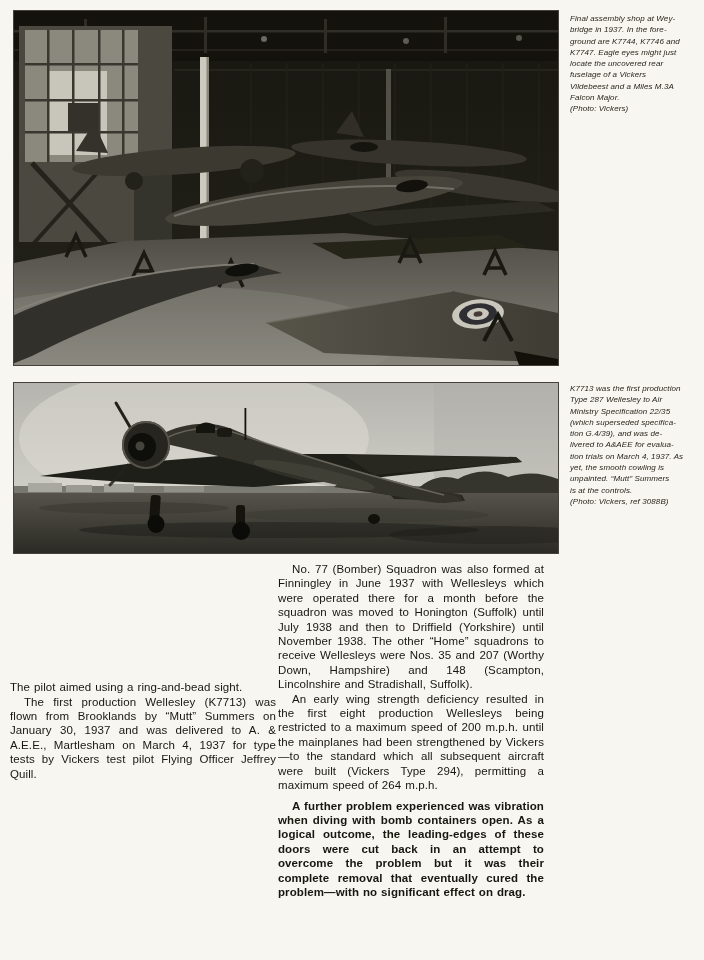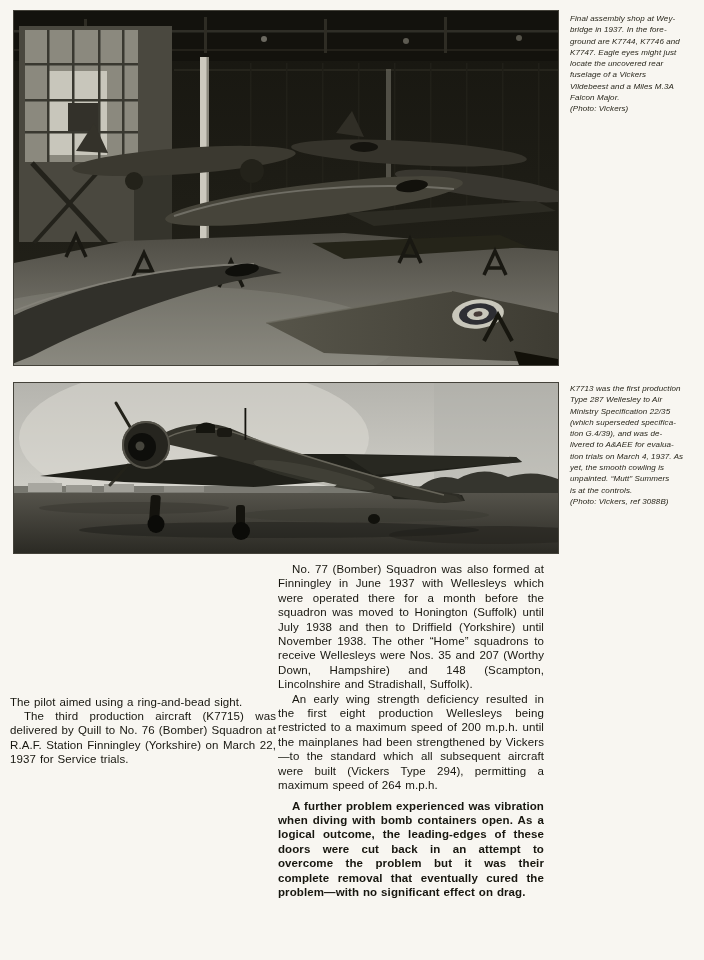--- a/index.html
+++ b/index.html
@@ -243,21 +243,21 @@
       <div class="cap-line">tion trials on March 4, 1937. As</div>
       <div class="cap-line">yet, the smooth cowling is</div>
       <div class="cap-line">unpainted. “Mutt” Summers</div>
       <div class="cap-line">is at the controls.</div>
       <div class="cap-line">(Photo: Vickers, ref 3088B)</div>
     </aside>
 
   <section class="columns">
     <div class="body-col col-left">
         <p>The pilot aimed using a ring-and-bead sight.</p>
-        <p>The third production aircraft (K7715) was delivered by Quill to No. 76 (Bomber) Squadron at R.A.F. Station Finningley (Yorkshire) on March 22, 1937 for Service trials.</p>
+        <p>The first production Wellesley (K7713) was flown from Brooklands by “Mutt” Summers on January 30, 1937 and was delivered to A. &amp; A.E.E., Martlesham on March 4, 1937 for type tests by Vickers test pilot Flying Officer Jeffrey Quill.</p>
       </div>
     <div class="body-col col-right">
         <p>No. 77 (Bomber) Squadron was also formed at Finningley in June 1937 with Wellesleys which were operated there for a month before the squadron was moved to Honington (Suffolk) until July 1938 and then to Driffield (Yorkshire) until November 1938. The other “Home” squadrons to receive Wellesleys were Nos. 35 and 207 (Worthy Down, Hampshire) and 148 (Scampton, Lincolnshire and Stradishall, Suffolk).</p>
         <p>An early wing strength deficiency resulted in the first eight production Wellesleys being restricted to a maximum speed of 200 m.p.h. until the mainplanes had been strengthened by Vickers—to the standard which all subsequent aircraft were built (Vickers Type 294), permitting a maximum speed of 264 m.p.h.</p>
         <p>A further problem experienced was vibration when diving with bomb containers open. As a logical outcome, the leading-edges of these doors were cut back in an attempt to overcome the problem but it was their complete removal that eventually cured the problem—with no significant effect on drag.</p>
       </div>
   </section>
 
   <div class="page-number">82</div>
 

